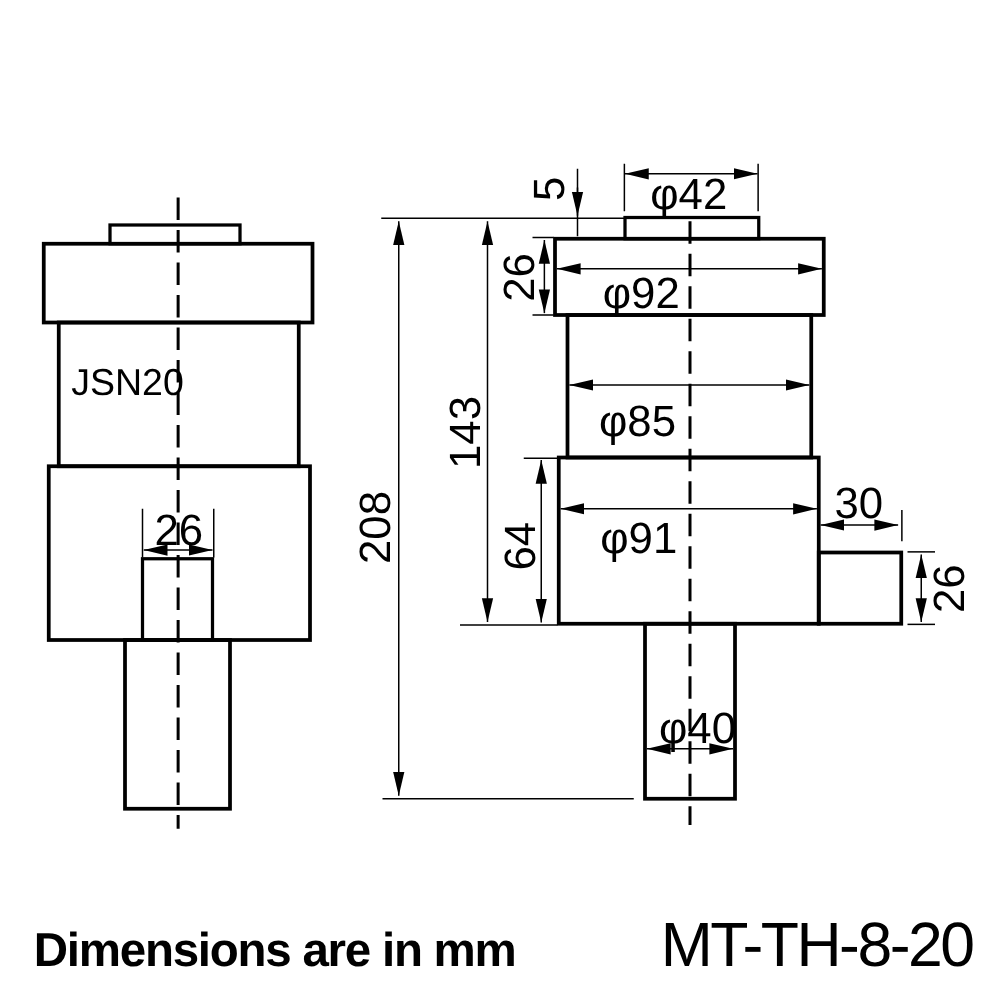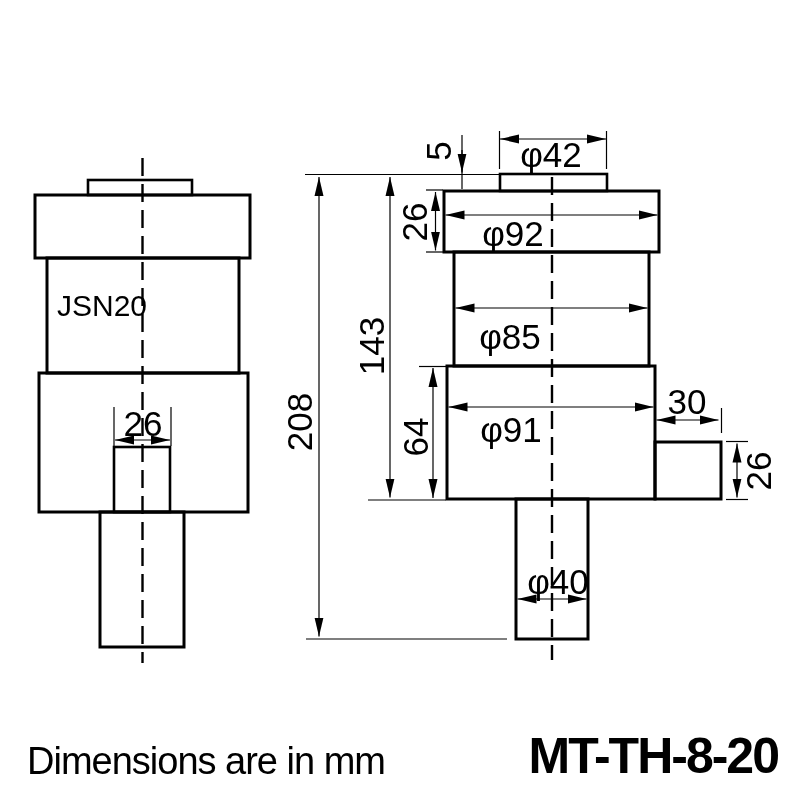--- a/index.html
+++ b/index.html
@@ -8,23 +8,23 @@
   svg{position:absolute;left:0;top:0;}
   .thick{fill:none;stroke:#000;stroke-width:3;}
   .med{fill:none;stroke:#000;stroke-width:2.6;}
   .thin{fill:none;stroke:#000;stroke-width:1.2;}
   .dim{fill:none;stroke:#000;stroke-width:1.2;marker-start:url(#arr);marker-end:url(#arr);}
   .dimend{fill:none;stroke:#000;stroke-width:1.2;marker-end:url(#arr);}
   .center{fill:none;stroke:#000;stroke-width:2.4;stroke-dasharray:18 8;}
   text{fill:#000;font-family:"Liberation Sans",sans-serif;}
   .dimtext{font-size:35px;text-anchor:middle;}
   .parttext{font-size:30px;text-anchor:middle;}
-  .footer-note{position:absolute;left:27px;top:740px;font-size:38px;font-weight:normal;color:#000;
+  .footer-note{position:absolute;left:27px;top:740px;font-size:38px;font-weight:bold;color:#000;
                letter-spacing:-1px;white-space:nowrap;}
-  .part-number{position:absolute;right:22px;top:727px;font-size:50px;font-weight:bold;color:#000;
+  .part-number{position:absolute;right:22px;top:727px;font-size:50px;font-weight:normal;color:#000;
                letter-spacing:-2px;white-space:nowrap;}
 </style>
 </head>
 <body>
 
 <div id="stage">
 
   <svg width="800" height="800" viewBox="0 0 800 800">
     <defs>
       <marker id="arr" markerUnits="userSpaceOnUse" markerWidth="20" markerHeight="11" refX="19" refY="5.5" orient="auto-start-reverse">

